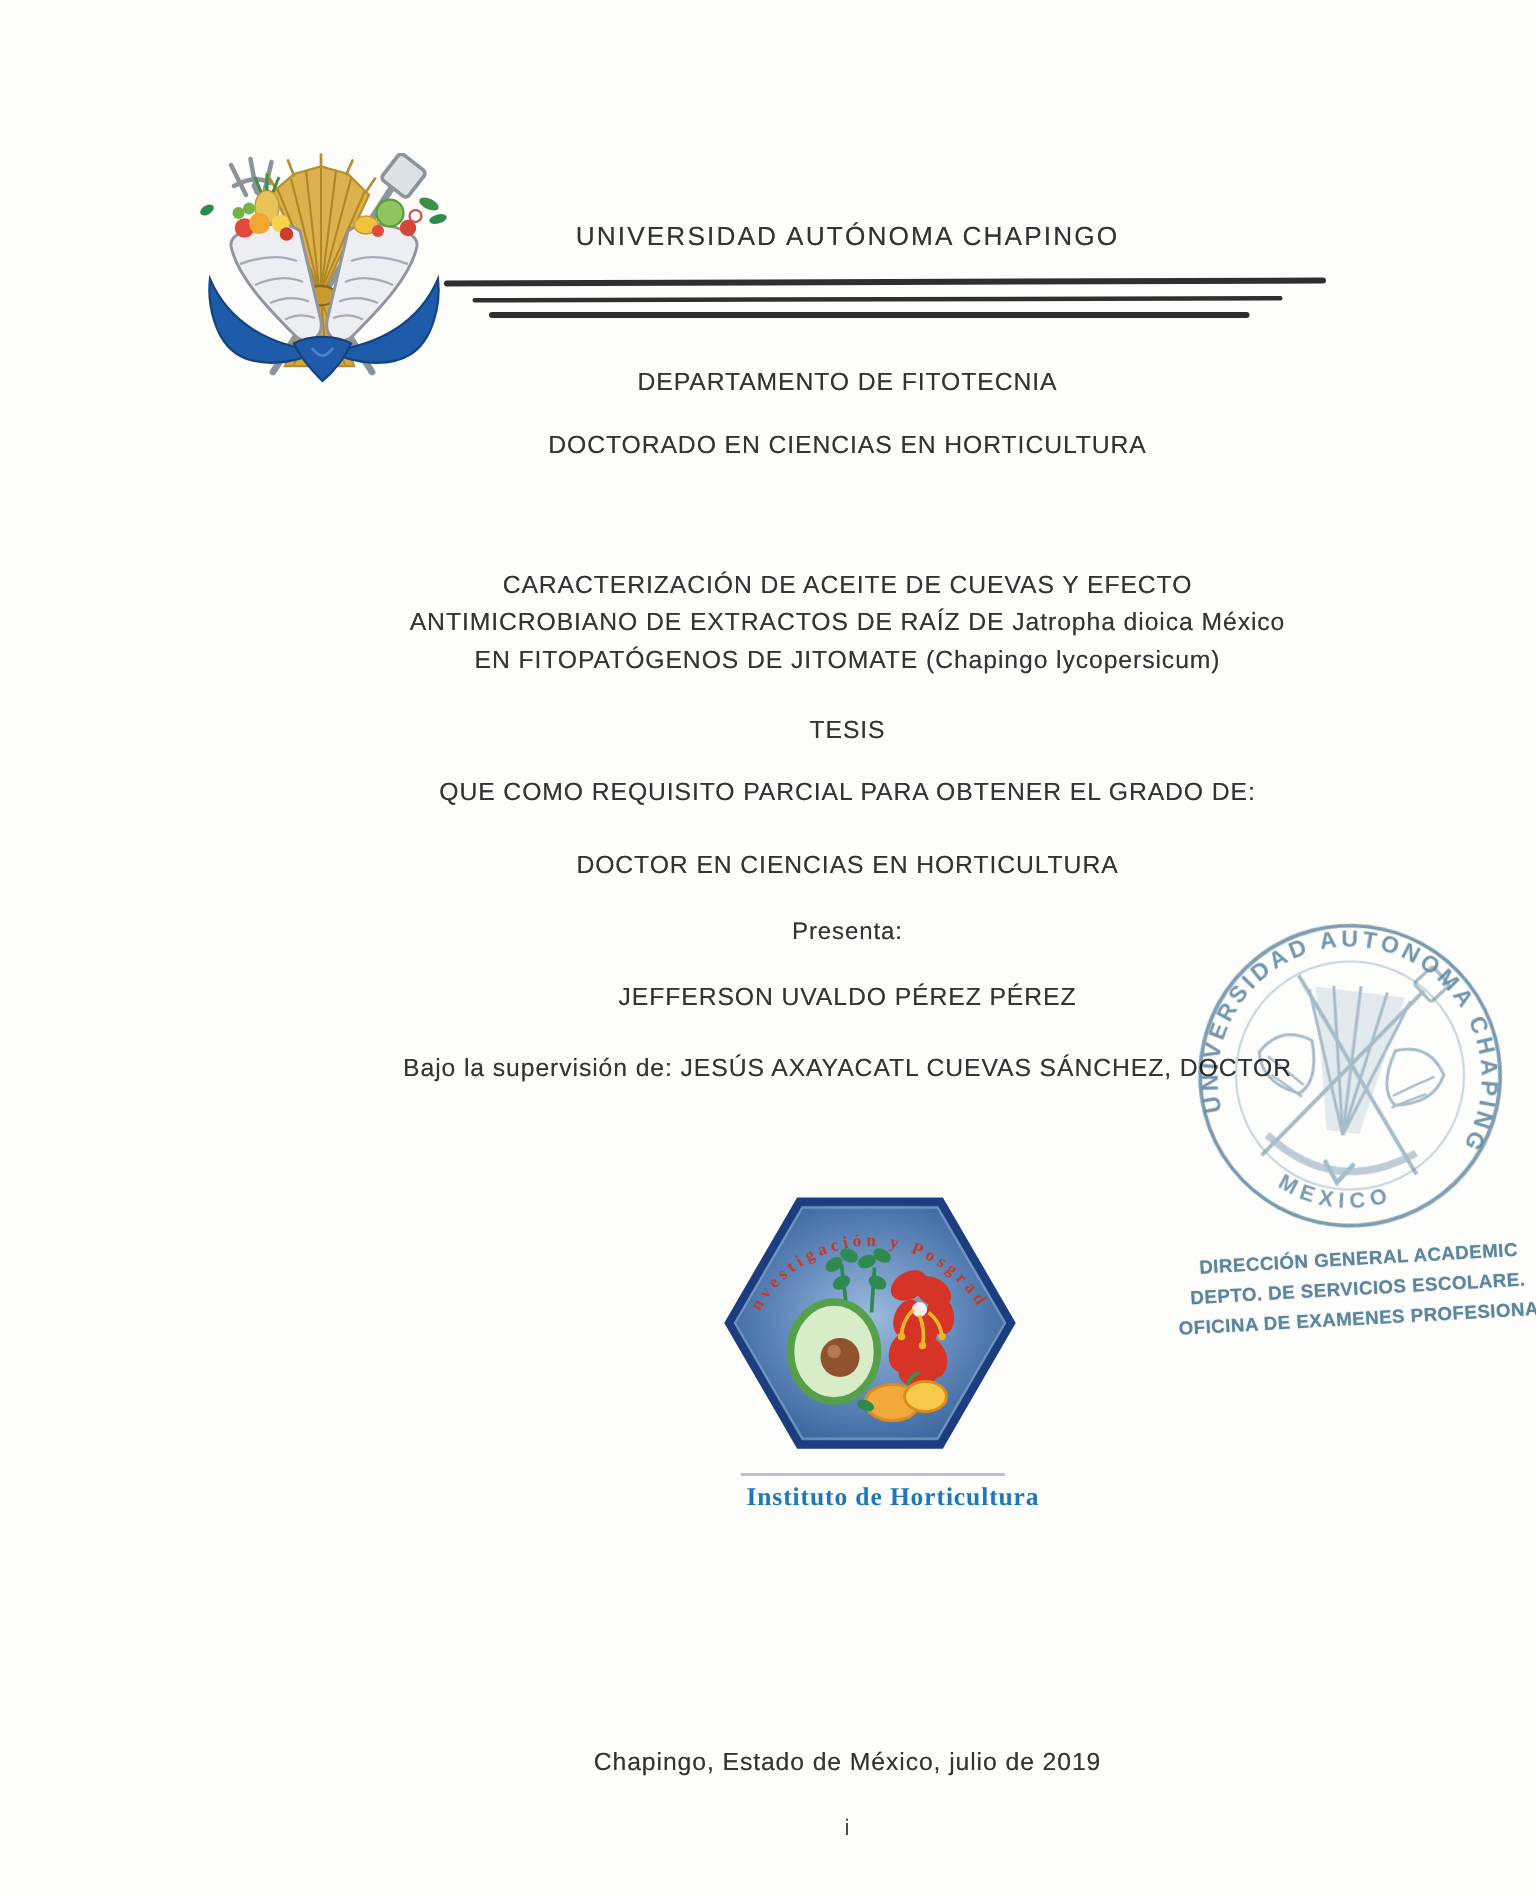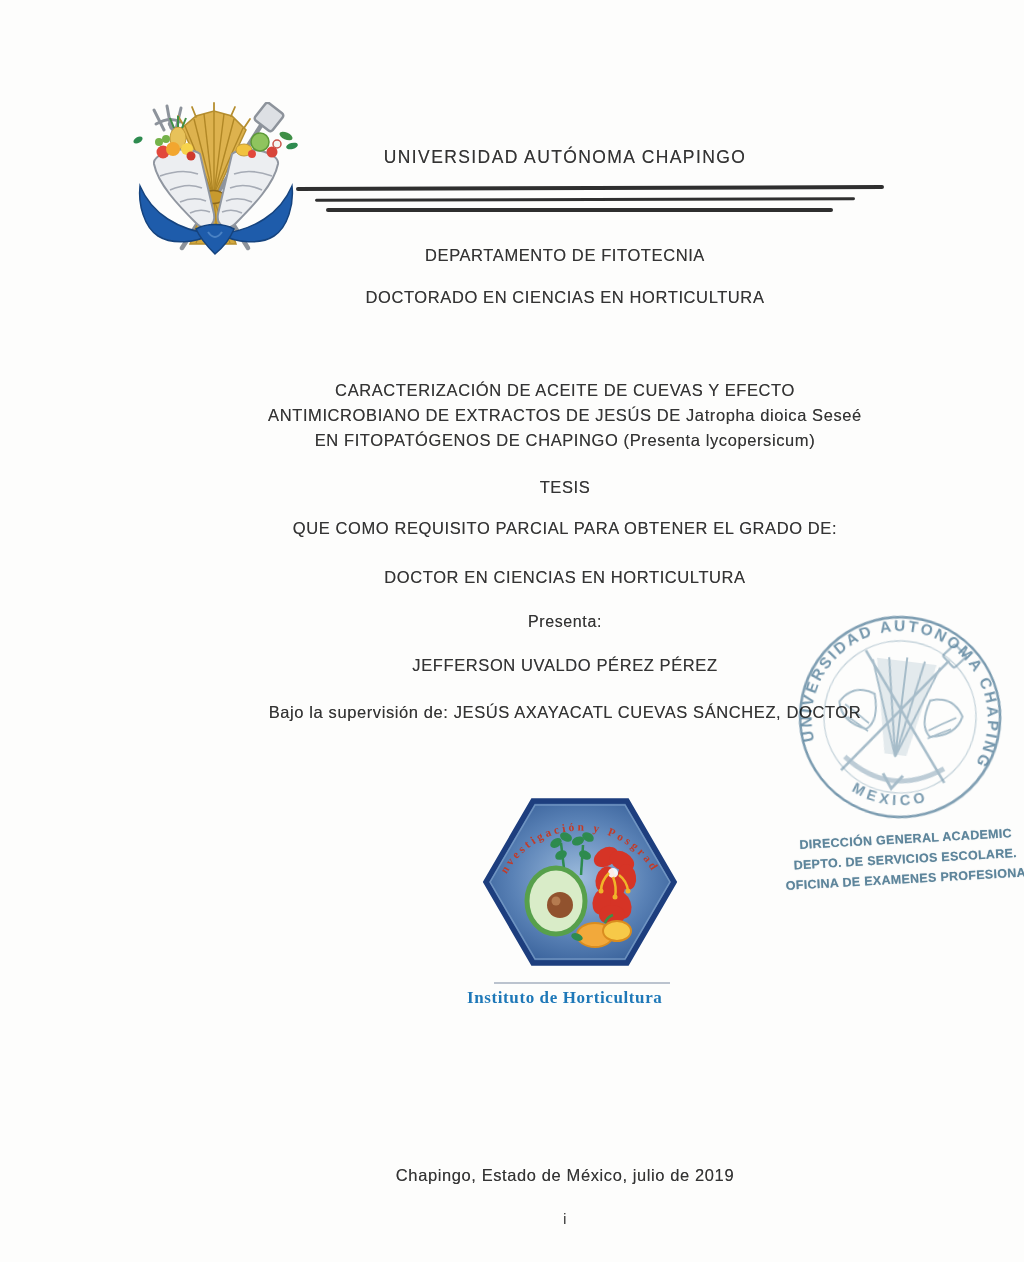--- a/index.html
+++ b/index.html
@@ -34,21 +34,21 @@
     font-size:12.5px;font-weight:bold;line-height:1.6;
     color:#48758f;letter-spacing:.3px;white-space:nowrap;
     text-shadow:0 0 .8px rgba(72,117,143,.65);
     mix-blend-mode:multiply;opacity:.88;
   }
   .stamp-office .l1{margin-left:16px;}
   .stamp-office .l2{margin-left:9px;}
   .stamp-office .l3{margin-left:0px;}
   .hexlogo{position:absolute;left:477px;top:781px;width:206px;height:200px;}
   .hex-caption{
-    position:absolute;left:467px;top:988px;width:226px;text-align:left;
+    position:absolute;left:467px;top:988px;width:226px;text-align:right;
     font-family:"Liberation Serif", serif;font-weight:bold;
     font-size:17px;letter-spacing:.6px;color:#1e78b8;
   }
   .hex-underline{position:absolute;left:494px;top:982px;width:176px;height:2px;background:#aab4c2;opacity:.8;}
   .footer-place{top:1166px;font-size:16.5px;}
   .pagenum{top:1210px;font-size:15px;color:#4a4a4a;}
 </style>
 </head>
 <body>
 
@@ -151,24 +151,24 @@
   <div class="rule r1"></div>
   <div class="rule r2"></div>
   <div class="rule r3"></div>
   <div class="tline" style="top:246px">DEPARTAMENTO DE FITOTECNIA</div>
   <div class="tline" style="top:288px">DOCTORADO EN CIENCIAS EN HORTICULTURA</div>
 
   <div class="tline" style="top:381px">
     <span>CARACTERIZACIÓN DE ACEITE DE CUEVAS Y EFECTO</span>
   </div>
   <div class="tline" style="top:406px">
-    <span>ANTIMICROBIANO DE EXTRACTOS DE JESÚS DE </span><span class="it">Jatropha dioica</span><span> Seseé</span>
+    <span>ANTIMICROBIANO DE EXTRACTOS DE RAÍZ DE </span><span class="it">Jatropha dioica</span><span> México</span>
   </div>
   <div class="tline" style="top:431px">
-    <span>EN FITOPATÓGENOS DE CHAPINGO </span><span class="it">(Presenta lycopersicum)</span><span></span>
+    <span>EN FITOPATÓGENOS DE JITOMATE </span><span class="it">(Chapingo lycopersicum)</span><span></span>
   </div>
 
   <div class="tline" style="top:478px">TESIS</div>
   <div class="tline" style="top:519px">QUE COMO REQUISITO PARCIAL PARA OBTENER EL GRADO DE:</div>
   <div class="tline" style="top:568px">DOCTOR EN CIENCIAS EN HORTICULTURA</div>
   <div class="tline" style="top:613px;font-size:16px">Presenta:</div>
   <div class="tline" style="top:656px">JEFFERSON UVALDO PÉREZ PÉREZ</div>
   <div class="tline" style="top:703px">Bajo la supervisión de: JESÚS AXAYACATL CUEVAS SÁNCHEZ, DOCTOR</div>
 
   <svg class="stamp" viewBox="-110 -110 220 220" xmlns="http://www.w3.org/2000/svg" xmlns:xlink="http://www.w3.org/1999/xlink">

